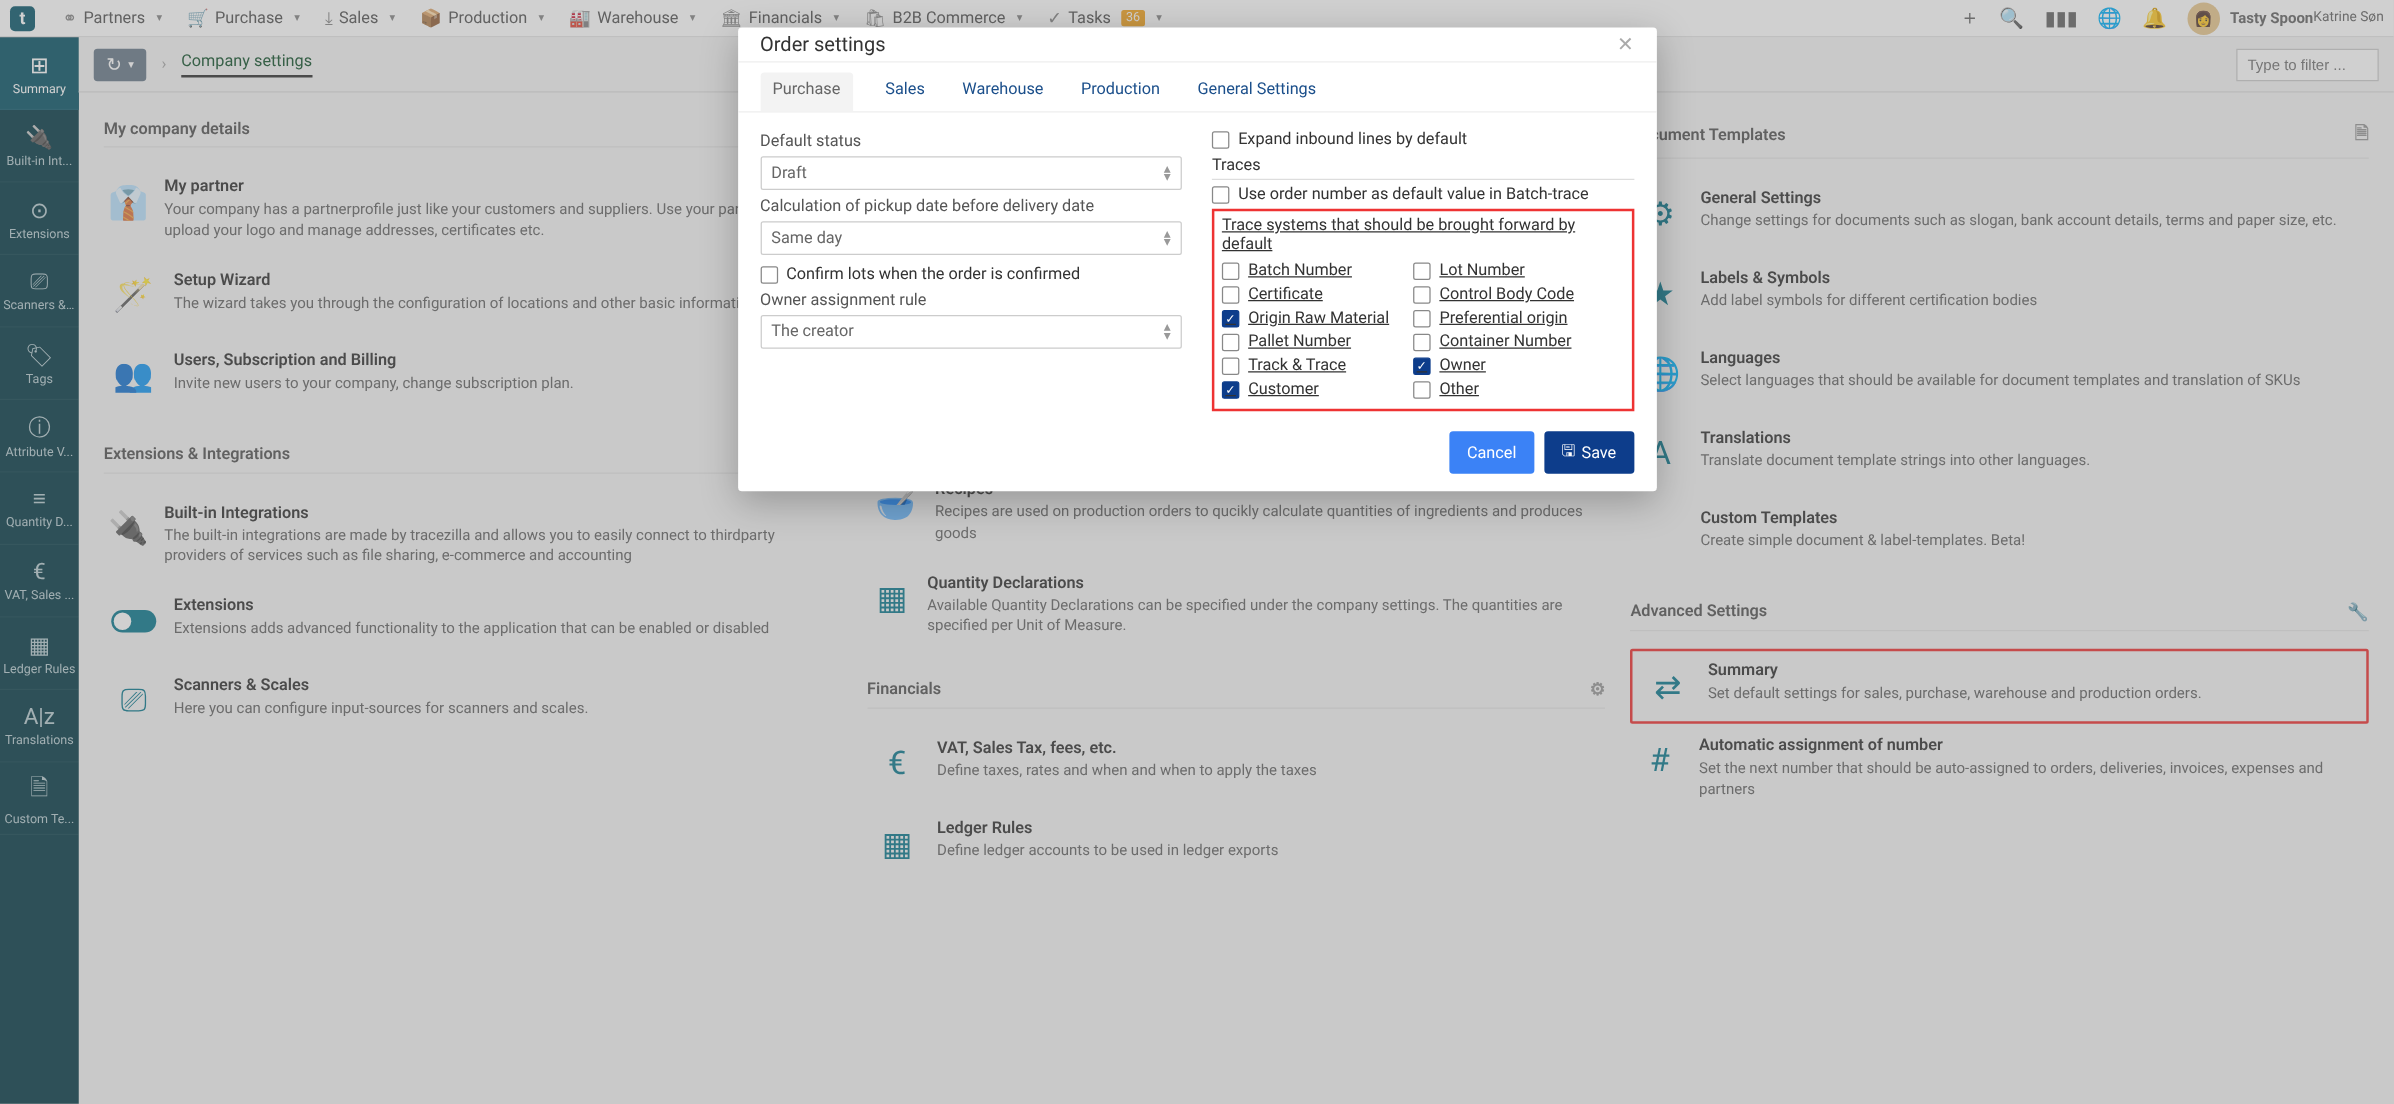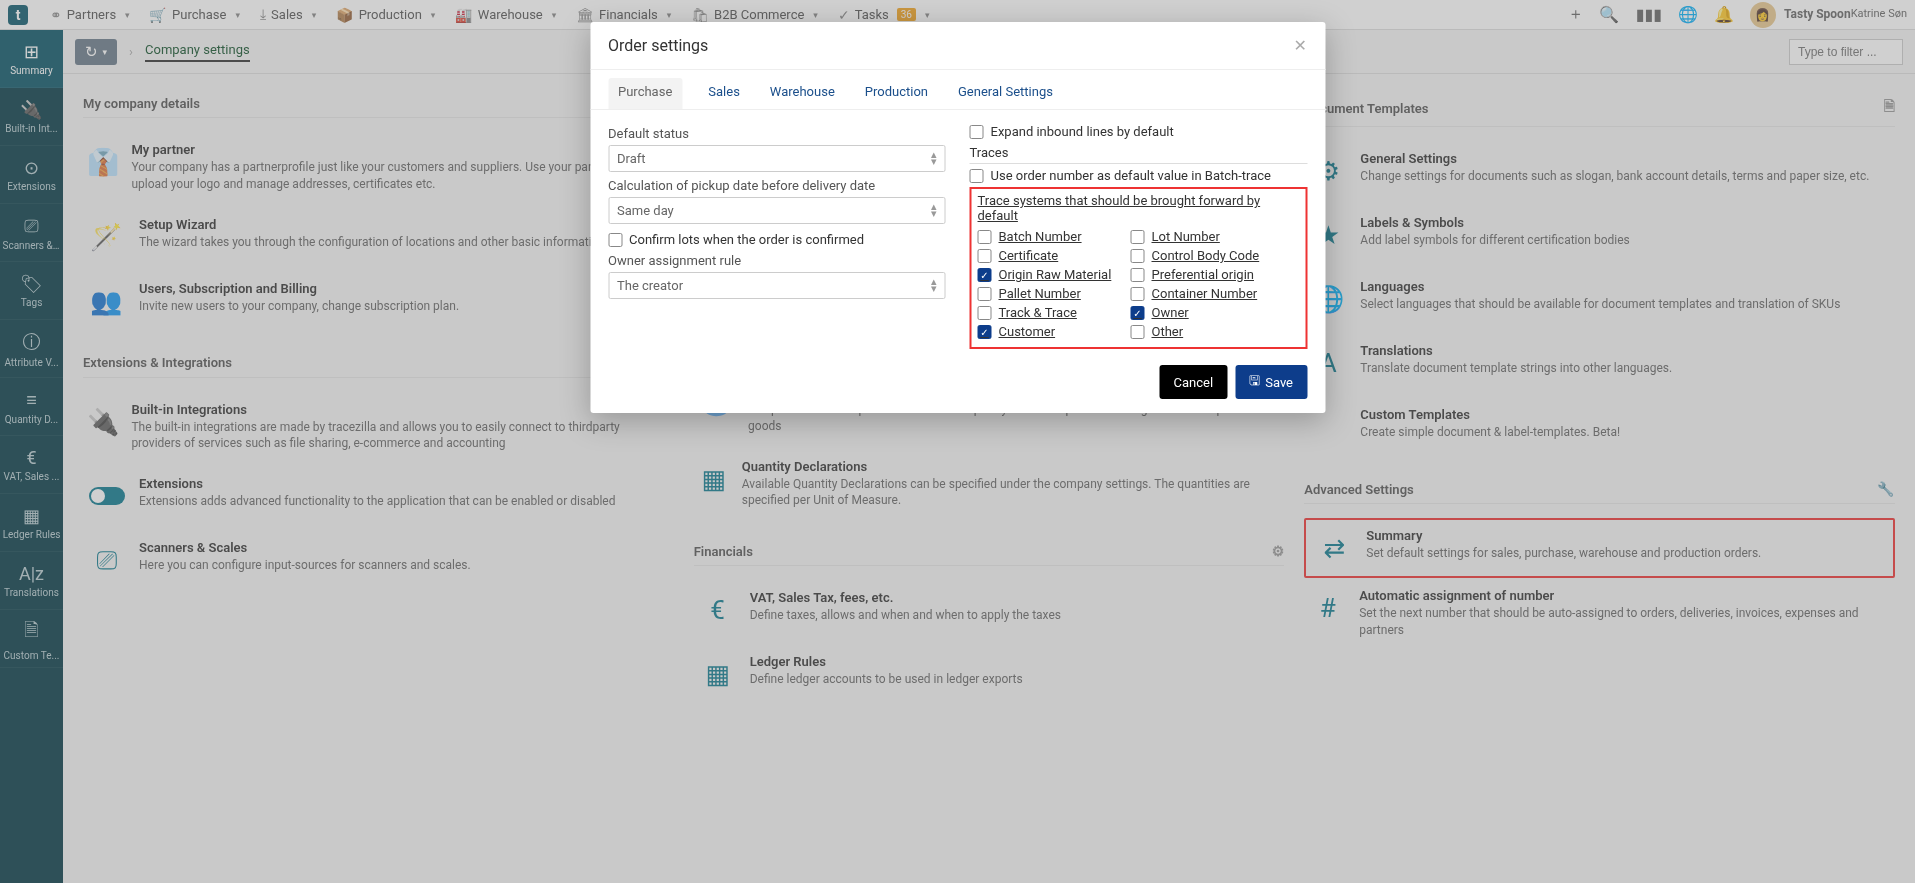--- a/index.html
+++ b/index.html
@@ -40,42 +40,42 @@
 .card .cicon { width:40px; height:40px; display:flex; align-items:center; justify-content:center; color:#0d7a8f; font-size:26px;}
 .card .ctext .ctitle { font-weight:600; color:#333; font-size:13px; margin-bottom:2px;}
 .card .ctext .cdesc { color:#666; font-size:12px; line-height:1.4;}
 .card.hi { border:2px solid #e33; border-radius:2px; padding:8px;}
 .toggle { width:36px; height:18px; background:#0d7a8f; border-radius:10px; position:relative;}
 .toggle::after{content:"";position:absolute;left:2px;top:2px;width:14px;height:14px;background:#fff;border-radius:50%;}
 
 
 .overlay { position:fixed; inset:0; background:rgba(120,120,120,0.35); z-index:50;}
 .dialog { position:absolute; top:22px; left:50%; transform:translateX(-50%); width:735px; background:#fff; border-radius:3px; box-shadow:0 8px 30px rgba(0,0,0,0.25); z-index:60;}
-.dialog .dhead { padding:14px 18px; font-size:16px; color:#333; border-bottom:1px solid #eee; display:flex; justify-content:space-between; gap:10px;}
+.dialog .dhead { padding:4px 18px; font-size:16px; color:#333; border-bottom:1px solid #eee; display:flex; justify-content:space-between; gap:10px;}
 .dialog .dhead .close{color:#aaa;cursor:pointer;}
 .dialog .dtabs { display:flex; gap:22px; padding:8px 18px 0 18px; border-bottom:1px solid #eee;}
 .dialog .dtab { padding:6px 4px 10px 4px; color:#1b4f8b; font-size:13px; cursor:pointer;}
 .dialog .dtab.active { background:#f3f3f3; color:#666; border-radius:3px 3px 0 0; padding-left:10px;padding-right:10px;}
 .dialog .dbody { padding:10px 18px 6px 18px; display:flex; gap:24px;}
 .dialog .leftcol { flex:1;}
 .dialog .rightcol { flex:1;}
 .flabel { font-size:13px; color:#555; margin:6px 0 4px;}
 .fselect { width:100%; border:1px solid #ccc; border-radius:2px; padding:5px 8px; font-size:13px; color:#666; display:flex; justify-content:space-between; align-items:center; background:#fff;}
 .fselect .updn{font-size:11px;color:#999;line-height:0.6;}
-.chkrow { display:flex; align-items:flex-end; gap:7px; font-size:13px; color:#333; margin:4px 0;}
+.chkrow { display:flex; align-items:center; gap:7px; font-size:13px; color:#333; margin:4px 0;}
 .chk { width:14px; height:14px; border:1px solid #888; border-radius:2px; display:inline-flex; align-items:center; justify-content:center; font-size:10px; color:#fff;}
 .chk.on { background:#0d3d8b; border-color:#0d3d8b;}
 .rightcol .groupt { font-size:13px; color:#333; margin:6px 0 4px; border-bottom:1px solid #ddd; padding-bottom:3px;}
 .tracebox { border:2px solid #e33; padding:4px 6px 6px 6px; margin-top:4px;text-decoration:underline;}
 .tracebox .tbtitle{font-size:13px;color:#333;margin-bottom:4px;}
 .tracegrid { display:flex; flex-wrap:wrap; gap:0 18px;}
 .tracegrid .chkrow { margin:2px 0; min-width:135px;}
 .dfoot { padding:10px 18px 14px; display:flex; justify-content:flex-end; gap:8px;}
 .btn { padding:6px 14px; border-radius:3px; font-size:13px; cursor:pointer; display:flex; align-items:center; gap:5px;}
-.btn.cancel { background:#000000; color:#fff;}
+.btn.cancel { background:#3b82f6; color:#fff;}
 .btn.save { background:#0d3d8b; color:#fff;}
 .menuitem .micon{color:#888;font-size:14px;}
 </style>
 </head>
 <body>
 
 <div class="topnav">
   <div class="logo">t</div>
   <div class="menuitem">
       <span class="micon">⚭</span>
@@ -267,21 +267,21 @@
       </div>
     <div class="section-title">
         <span>Financials</span>
         <span class="secticn">⚙</span>
       </div>
     <div id="c2s2">
         <div class="card">
           <div class="cicon">€</div>
           <div class="ctext">
             <div class="ctitle">VAT, Sales Tax, fees, etc.</div>
-            <div class="cdesc">Define taxes, allows and when and when to apply the taxes</div>
+            <div class="cdesc">Define taxes, rates and when and when to apply the taxes</div>
           </div>
         </div>
         <div class="card">
           <div class="cicon">▦</div>
           <div class="ctext">
             <div class="ctitle">Ledger Rules</div>
             <div class="cdesc">Define ledger accounts to be used in ledger exports</div>
           </div>
         </div>
       </div>

